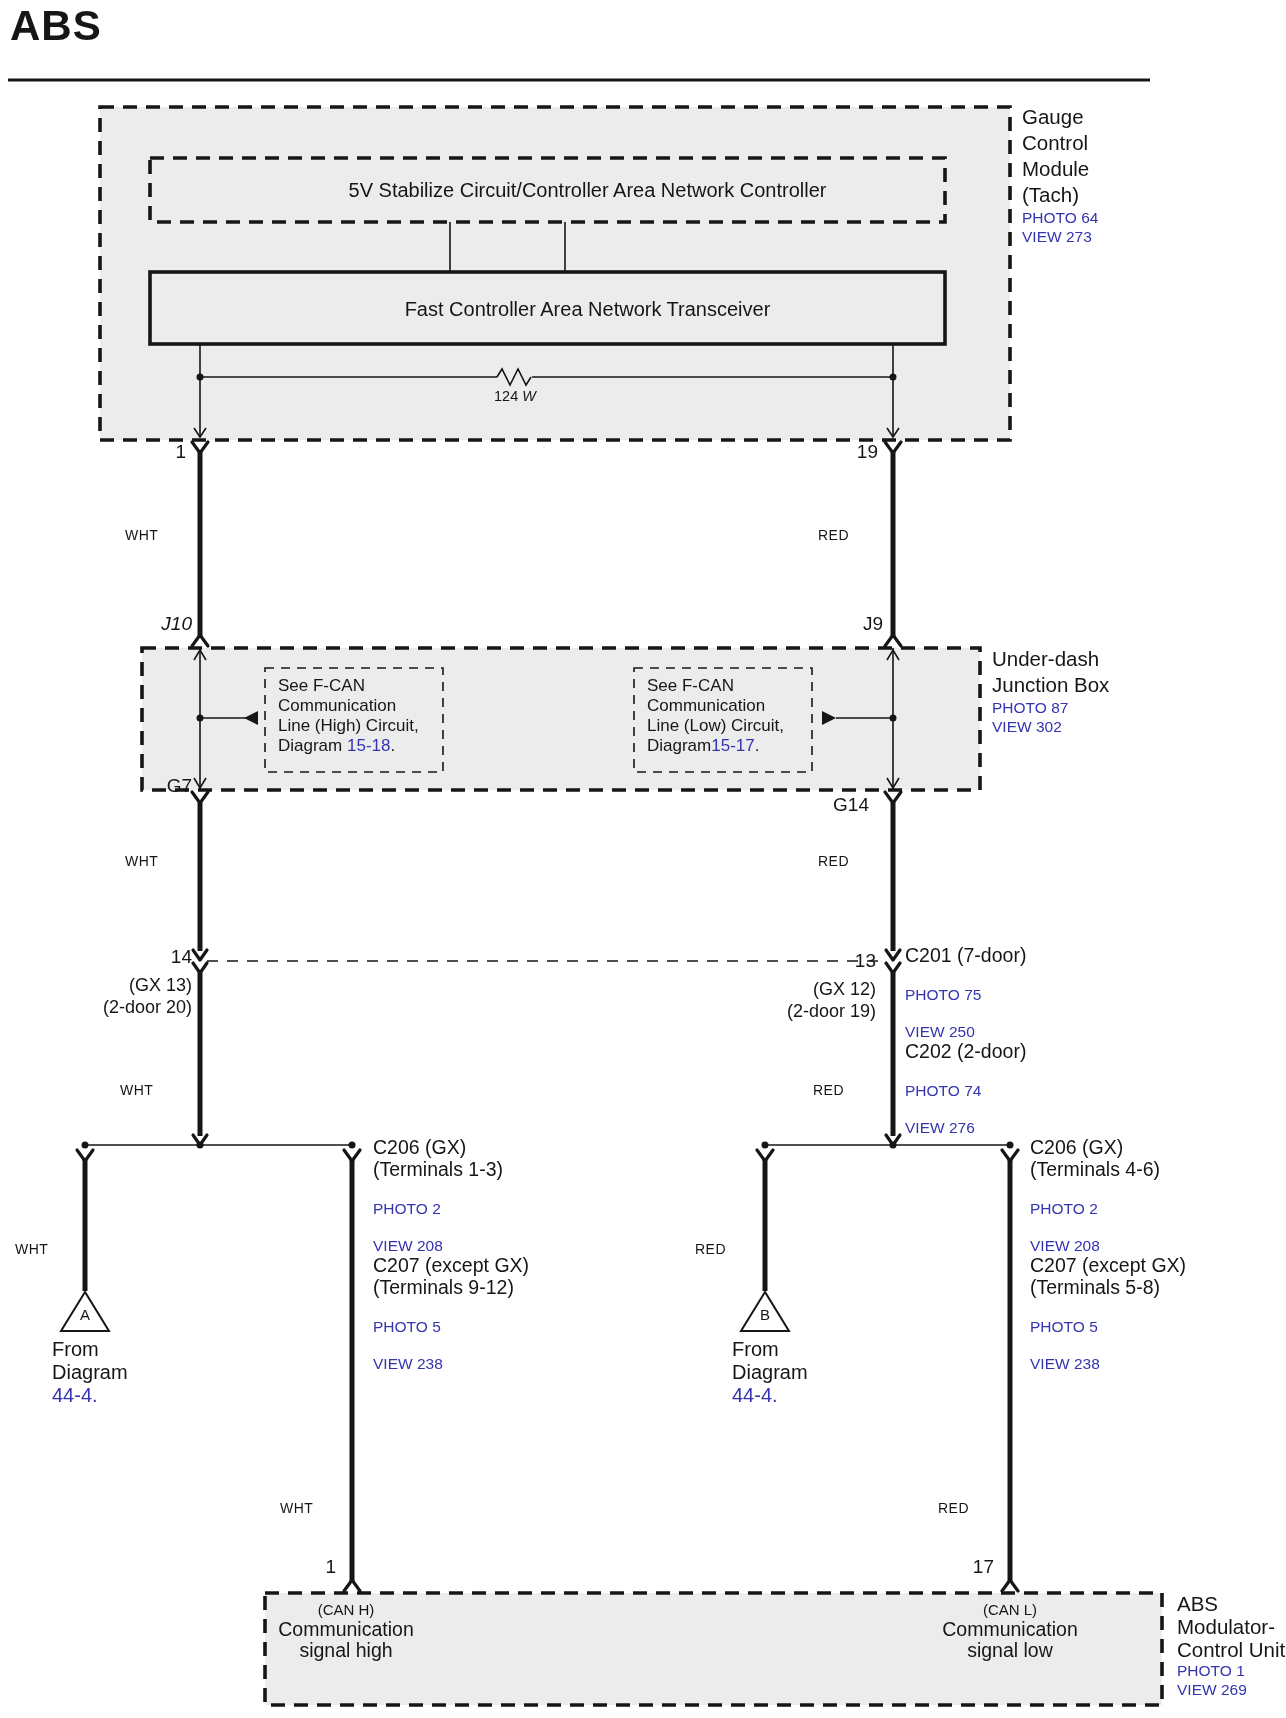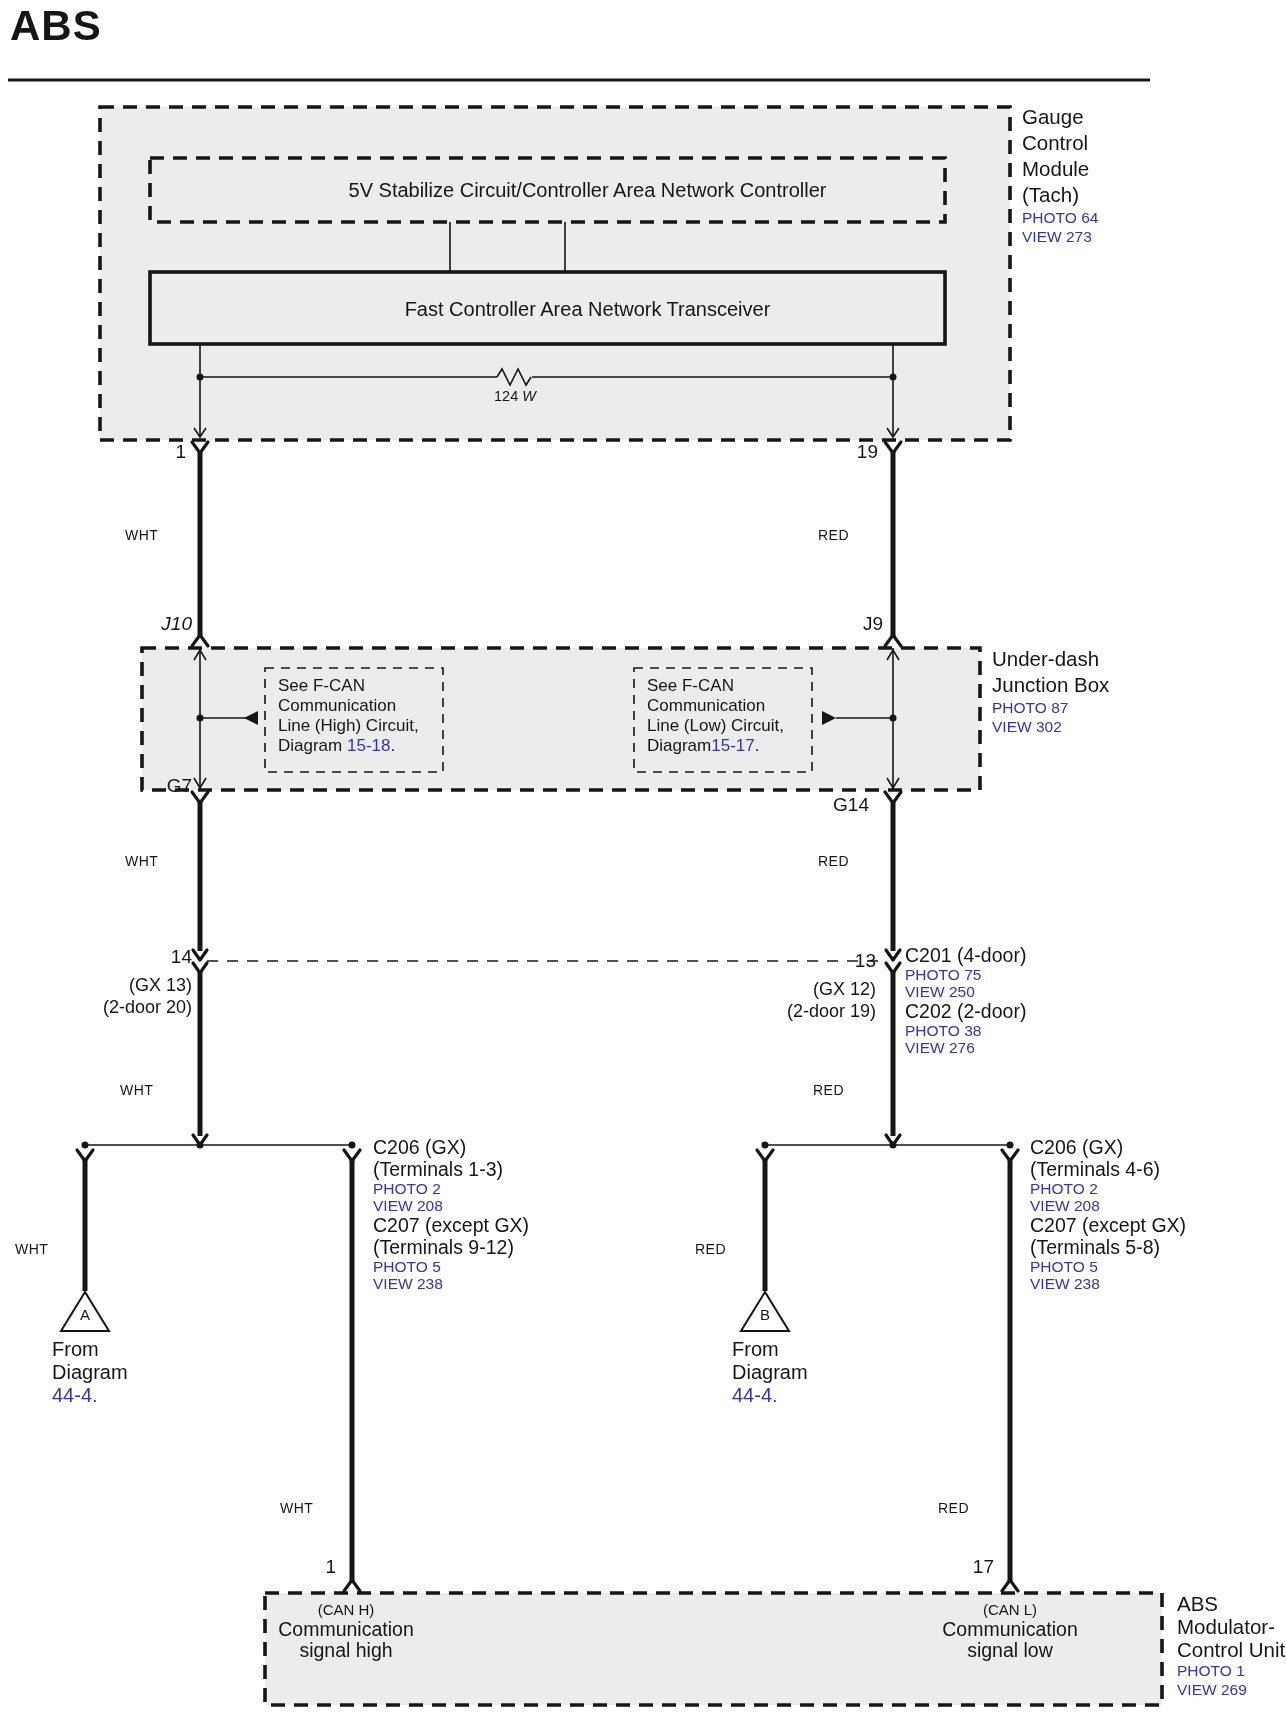--- a/index.html
+++ b/index.html
@@ -31,21 +31,21 @@
   .boxlabel{font-size:20.5px;line-height:26px;}
   .blue{color:var(--blue);}
   .ref{font-size:15.5px;line-height:19px;color:var(--blue);}
   .ctr{text-align:center;}
   .innertxt{font-size:20px;padding-left:40px;}
   .term{font-size:19px;text-align:right;}
   .wirecol{font-size:14px;text-align:left;letter-spacing:.5px;}
   .sub{font-size:18px;text-align:right;line-height:22px;}
   .note{font-size:17px;line-height:20px;}
   .cblock{font-size:19.5px;line-height:22px;}
-  .cblock .ref{line-height:17px;}
+  .cblock .ref{line-height:17px;margin-top:20px;}
   .resistor-label{font-size:14.5px;}
   .cantag{font-size:15px;line-height:18px;}
   .canline{font-size:19.5px;line-height:21px;}
   .fromblk{font-size:20px;line-height:23px;}
   .triletter{font-size:15px;text-align:center;}
 </style>
 </head>
 <body>
 
 <div class="canvas">
@@ -201,25 +201,25 @@
 
   <div class="abslabel term" style="left:128px;top:946px;width:64px;">14</div>
   <div class="abslabel sub" style="left:92px;top:974px;width:100px;">(GX 13)</div>
   <div class="abslabel sub" style="left:72px;top:996px;width:120px;">(2-door 20)</div>
 
   <div class="abslabel term" style="left:812px;top:950px;width:64px;">13</div>
   <div class="abslabel sub" style="left:776px;top:978px;width:100px;">(GX 12)</div>
   <div class="abslabel sub" style="left:756px;top:1000px;width:120px;">(2-door 19)</div>
 
   <div class="abslabel cblock" style="left:905px;top:944px;">
-    <div>C201 (4-door)</div>
+    <div>C201 (7-door)</div>
     <div class="ref">PHOTO 75</div>
     <div class="ref">VIEW 250</div>
     <div>C202 (2-door)</div>
-    <div class="ref">PHOTO 38</div>
+    <div class="ref">PHOTO 74</div>
     <div class="ref">VIEW 276</div>
   </div>
 
   <div class="abslabel wirecol" style="left:120px;top:1082px;width:60px;">WHT</div>
   <div class="abslabel wirecol" style="left:813px;top:1082px;width:60px;">RED</div>
 
   <div class="abslabel cblock" style="left:373px;top:1136px;">
     <div>C206 (GX)</div>
     <div>(Terminals 1-3)</div>
     <div class="ref">PHOTO 2</div>

